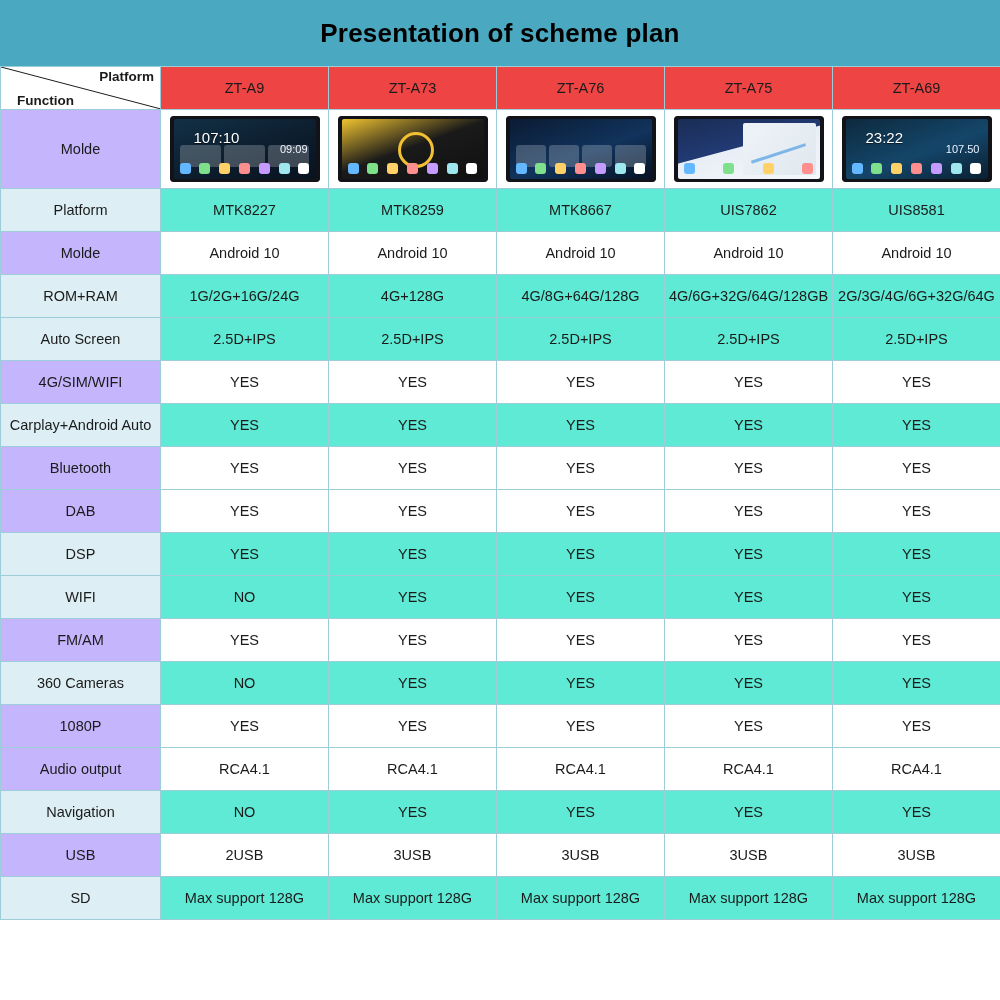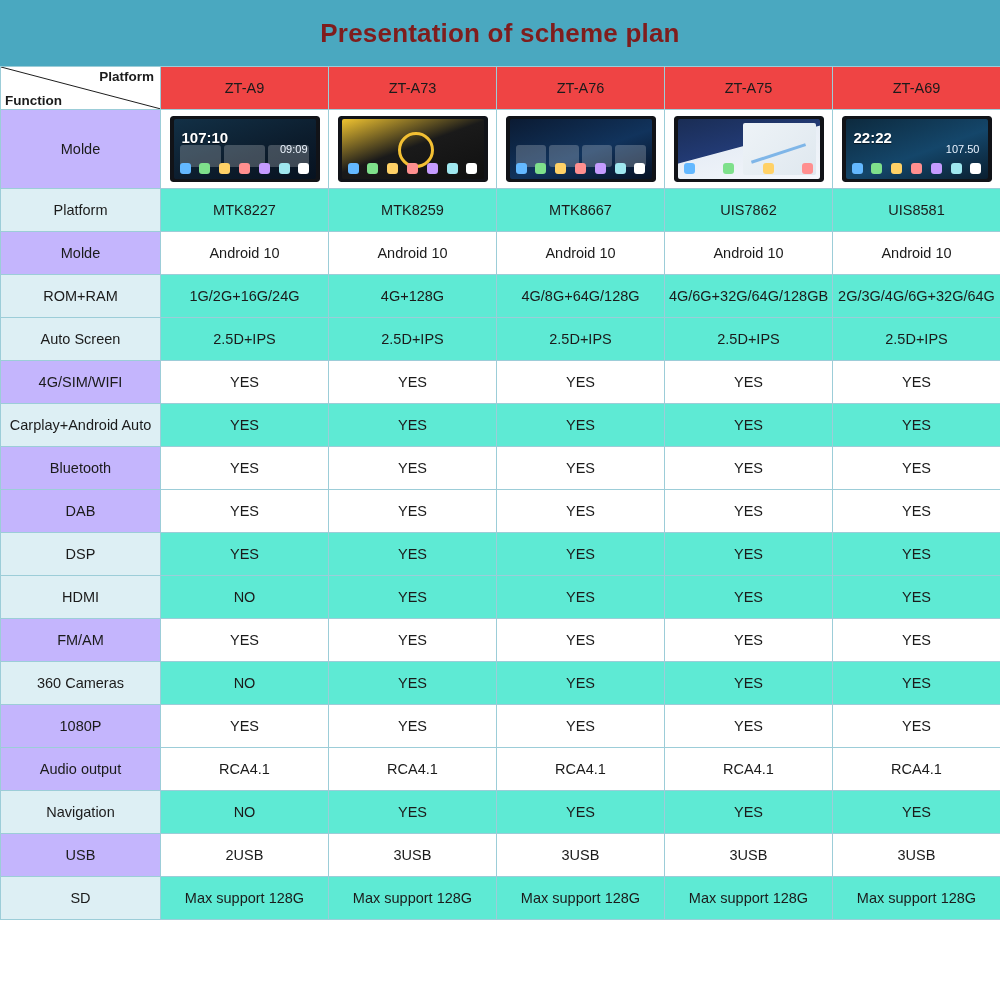--- a/index.html
+++ b/index.html
@@ -18,21 +18,21 @@
     background: #ffffff;
   }
   .title-bar {
     height: 66px;
     background: #4aa8c0;
     display: flex;
     align-items: center;
     justify-content: center;
   }
   .title-bar .title {
-    color: #7f1d1d;
+    color: #000000;
     font-size: 26px;
     font-weight: bold;
     letter-spacing: .2px;
   }
   table.spec {
     border-collapse: collapse;
     width: 1000px;
     table-layout: fixed;
   }
   table.spec td, table.spec th {
@@ -68,21 +68,21 @@
   .corner .lbl-platform {
     position: absolute;
     right: 6px;
     top: 2px;
     font-size: 13.5px;
     font-weight: bold;
     color: #1b1b1b;
   }
   .corner .lbl-function {
     position: absolute;
-    left: 4px;
+    left: 16px;
     bottom: 1px;
     font-size: 13.5px;
     font-weight: bold;
     color: #1b1b1b;
   }
   .rowlabel {
     background: #ddeff4;
     font-size: 14.5px;
   }
   .rowlabel.alt { background: #c4b5fd; }
@@ -111,24 +111,24 @@
     background: #111318;
     border-radius: 3px;
   }
   .ui-a { background: linear-gradient(160deg, #123046 0%, #0c1c2c 60%, #071220 100%); }
   .ui-b { background: linear-gradient(160deg, #f0c330 0%, #1a1a1a 48%, #101010 100%); }
   .ui-c { background: linear-gradient(160deg, #0b1b33 0%, #11335c 55%, #071225 100%); }
   .ui-d { background: linear-gradient(165deg, #1a2d55 0%, #223a74 45%, #e8eef6 46%, #f4f7fb 100%); }
   .ui-e { background: linear-gradient(160deg, #0d2a3e 0%, #14466a 55%, #0a1f30 100%); }
   .clockbig {
     position: absolute;
-    left: 8px; top: 10px;
+    left: 20px; top: 10px;
     color: #ffffff;
     font-size: 15px;
-    font-weight: bold;
+    font-weight: normal;
     text-shadow: 0 1px 1px rgba(0,0,0,.6);
   }
   .clocksm {
     position: absolute;
     right: 8px; top: 24px;
     color: #e9f3ff;
     font-size: 11px;
   }
   .iconrow {
     position: absolute;
@@ -296,21 +296,21 @@
                   <i></i>
                   <i></i>
                 </div>
             </div>
           </div>
         </td>
         <td class="val">
           <div class="shot">
             <div class="bezel"></div>
             <div class="screen ui-e">
-              <span class="clockbig">22:22</span>
+              <span class="clockbig">23:22</span>
               <span class="clocksm">107.50</span>
               <div class="iconrow">
                   <i></i>
                   <i></i>
                   <i></i>
                   <i></i>
                   <i></i>
                   <i></i>
                   <i></i>
                 </div>
@@ -384,21 +384,21 @@
         </tr>
         <tr class="data">
           <td class="rowlabel">DSP</td>
           <td class="val alt">YES</td>
           <td class="val alt">YES</td>
           <td class="val alt">YES</td>
           <td class="val alt">YES</td>
           <td class="val alt">YES</td>
         </tr>
         <tr class="data">
-          <td class="rowlabel">HDMI</td>
+          <td class="rowlabel">WIFI</td>
           <td class="val alt">NO</td>
           <td class="val alt">YES</td>
           <td class="val alt">YES</td>
           <td class="val alt">YES</td>
           <td class="val alt">YES</td>
         </tr>
         <tr class="data">
           <td class="rowlabel alt">FM/AM</td>
           <td class="val">YES</td>
           <td class="val">YES</td>

